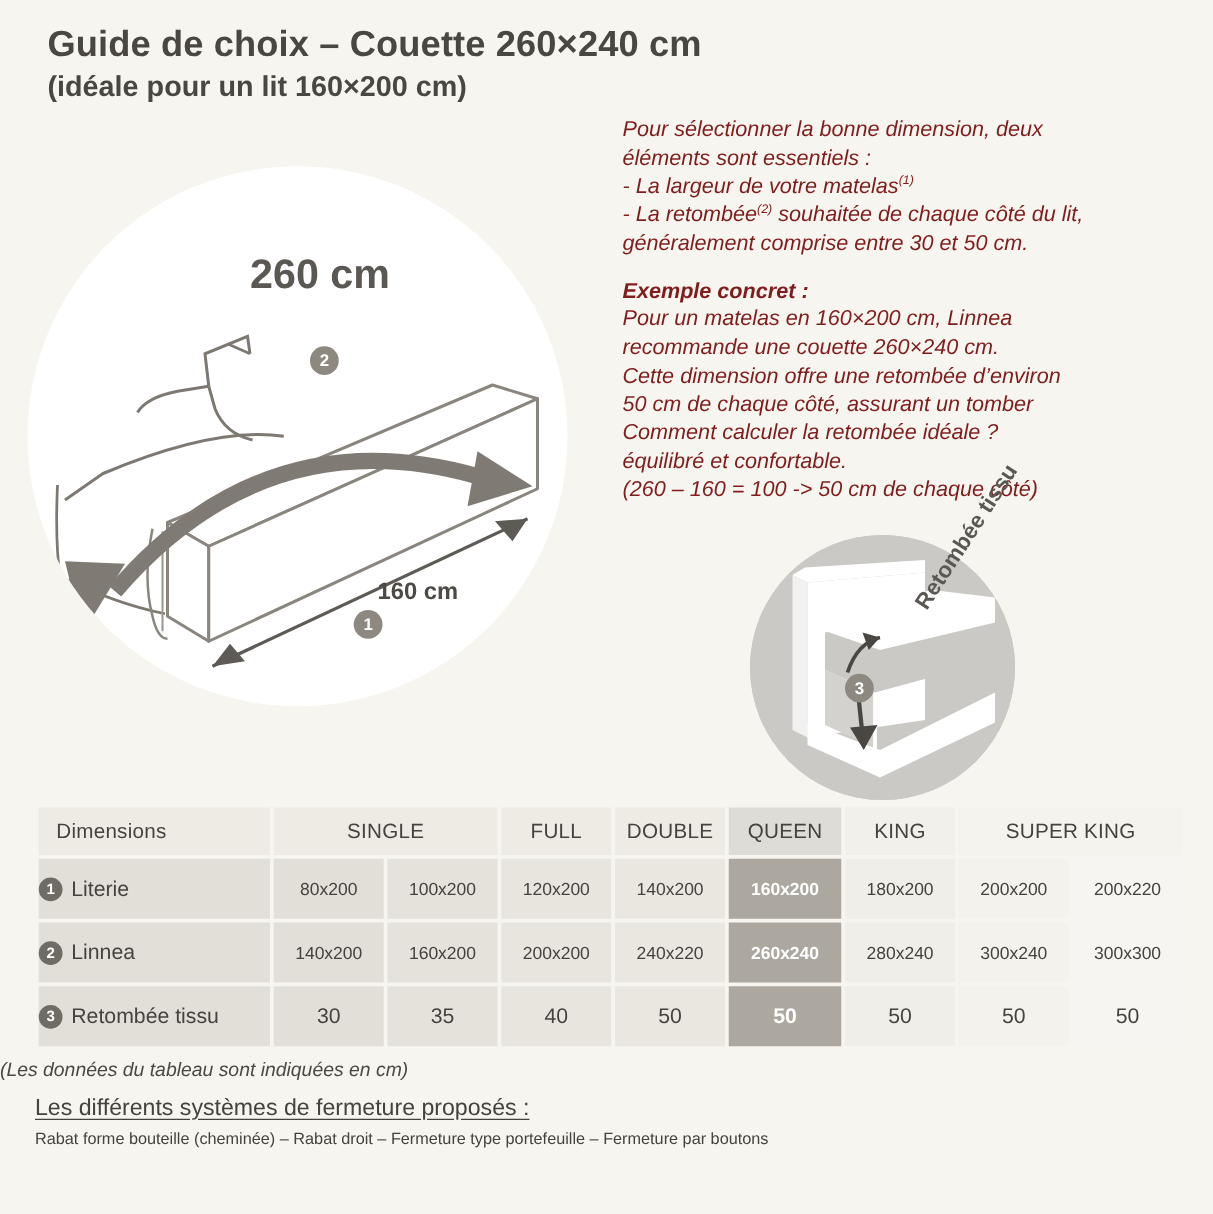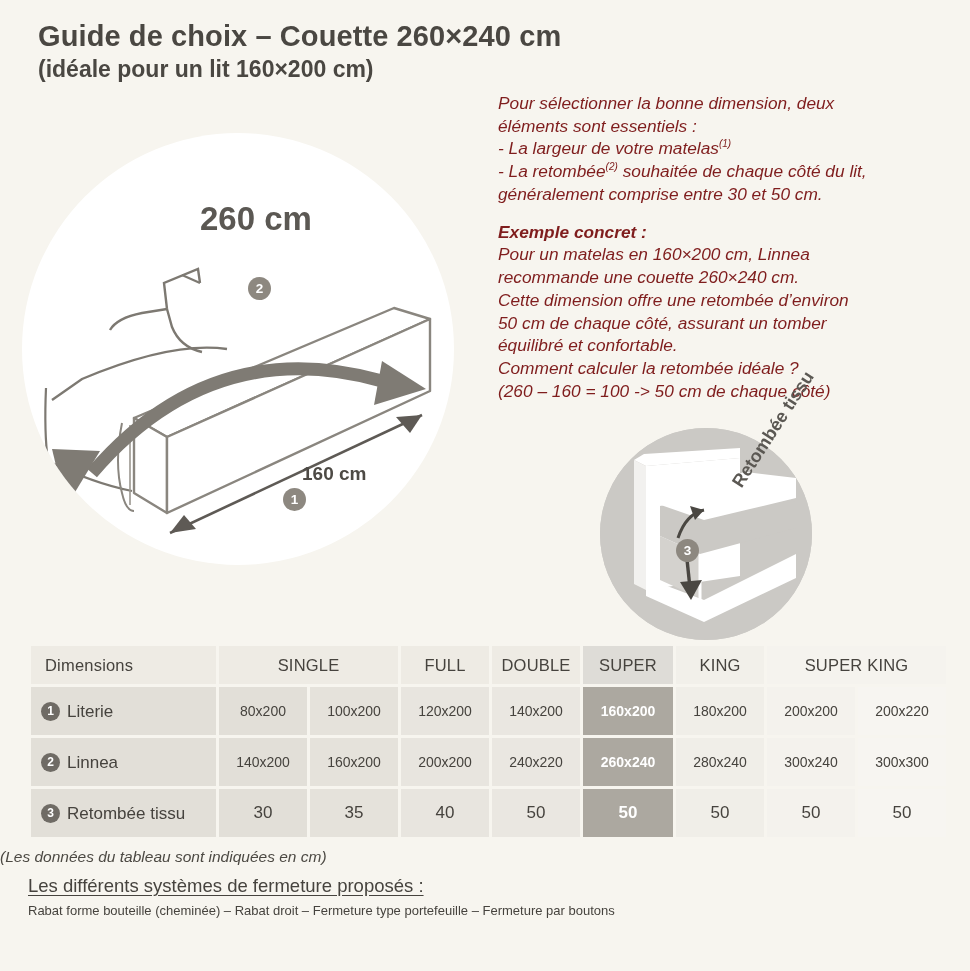--- a/index.html
+++ b/index.html
@@ -97,21 +97,21 @@
   }
   .tbl tr.hdr td.dim-h{
     background:#eeebe4;text-align:left;padding-left:14px;
   }
   .tbl tr.hdr td.h{background:#eeebe4;}
   .tbl tr.hdr td.hq{background:#dedcd7;}
   .tbl tr.hdr td.hk{background:#f2f0ea;}
   .tbl tr.hdr td.hsk{background:#f5f3ee;}
 
   td.rowlab{
-    text-align:left;padding-left:10px;
+    text-align:left;
     background:#e2dfd8;
     font-size:17px;color:#46433e;
     white-space:nowrap;
     margin-left:48px;
   }
   td.rowlab .rb{
     display:inline-flex;align-items:center;justify-content:center;
     width:19px;height:19px;border-radius:50%;
     background:#6f6b65;color:#fff;font-size:12px;font-weight:bold;
     margin-right:7px;vertical-align:middle;line-height:1;
@@ -160,22 +160,22 @@
     <p>éléments sont essentiels :</p>
     <p><span>- La largeur de votre matelas</span><sup>(1)</sup></p>
     <p><span>- La retombée</span><sup>(2)</sup><span> souhaitée de chaque côté du lit,</span></p>
     <p>généralement comprise entre 30 et 50 cm.</p>
 
     <p class="b">Exemple concret :</p>
     <p>Pour un matelas en 160×200 cm, Linnea</p>
     <p>recommande une couette 260×240 cm.</p>
     <p>Cette dimension offre une retombée d’environ</p>
     <p>50 cm de chaque côté, assurant un tomber</p>
+    <p>Comment calculer la retombée idéale ?</p>
     <p>équilibré et confortable.</p>
-    <p>Comment calculer la retombée idéale ?</p>
     <p>(260 – 160 = 100  -&gt; 50 cm de chaque côté)</p>
   </div>
 
   <div class="circle-main">
     <svg width="432" height="432" viewBox="0 0 432 432">
 
       <path d="M30 267 L60 246 Q150 208 205 216" fill="none" stroke="#7d7972" stroke-width="2.4"></path>
       <path d="M88 197 Q95 185 120 180 L145 176" fill="none" stroke="#7d7972" stroke-width="2.4"></path>
       <path d="M145 176 L142 150 L176 136 L178 150" fill="none" stroke="#7d7972" stroke-width="2.4"></path>
       <path d="M145 176 L150 194 Q158 214 180 219" fill="none" stroke="#7d7972" stroke-width="2.4"></path>
@@ -245,21 +245,21 @@
       <col style="width:88px">
       <col style="width:88px">
         <col style="width:88px">
     </colgroup>
     <tbody>
       <tr class="hdr">
         <td class="dim-h">Dimensions</td>
         <td class="h" colspan="2">SINGLE</td>
         <td class="h">FULL</td>
         <td class="h">DOUBLE</td>
-        <td class="hq">SUPER</td>
+        <td class="hq">QUEEN</td>
         <td class="hk">KING</td>
         <td class="hsk" colspan="2">SUPER KING</td>
       </tr>
 
       <tr class="r1">
         <td class="rowlab"><span class="rb">1</span><span class="lt">Literie</span></td>
         <td class="c0">80x200</td>
         <td class="c1">100x200</td>
         <td class="c2">120x200</td>
         <td class="c3">140x200</td>

